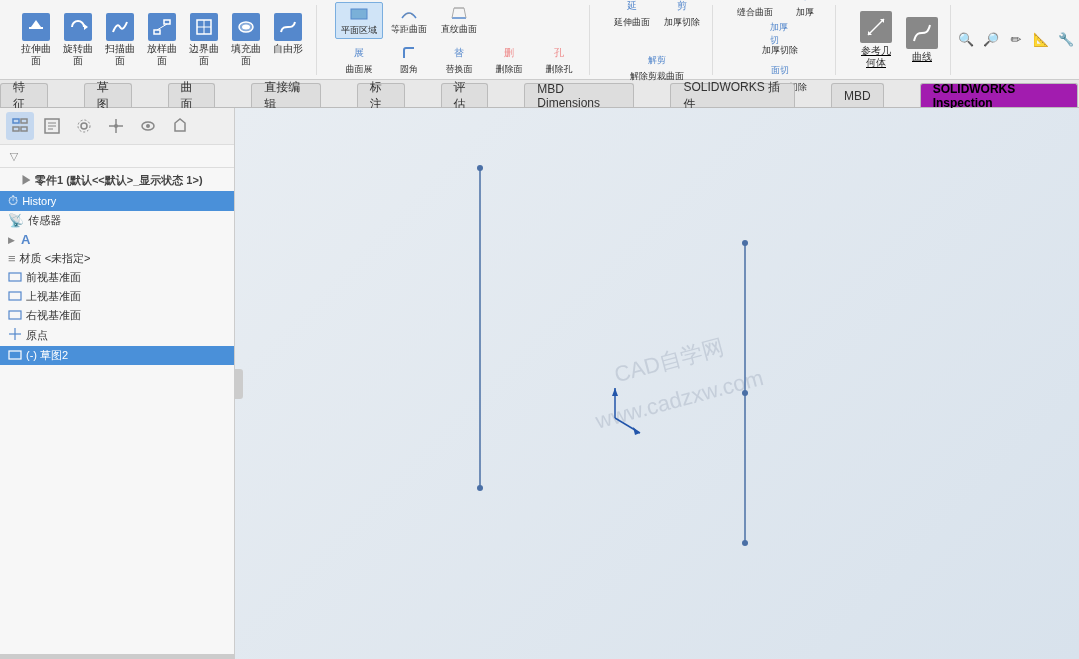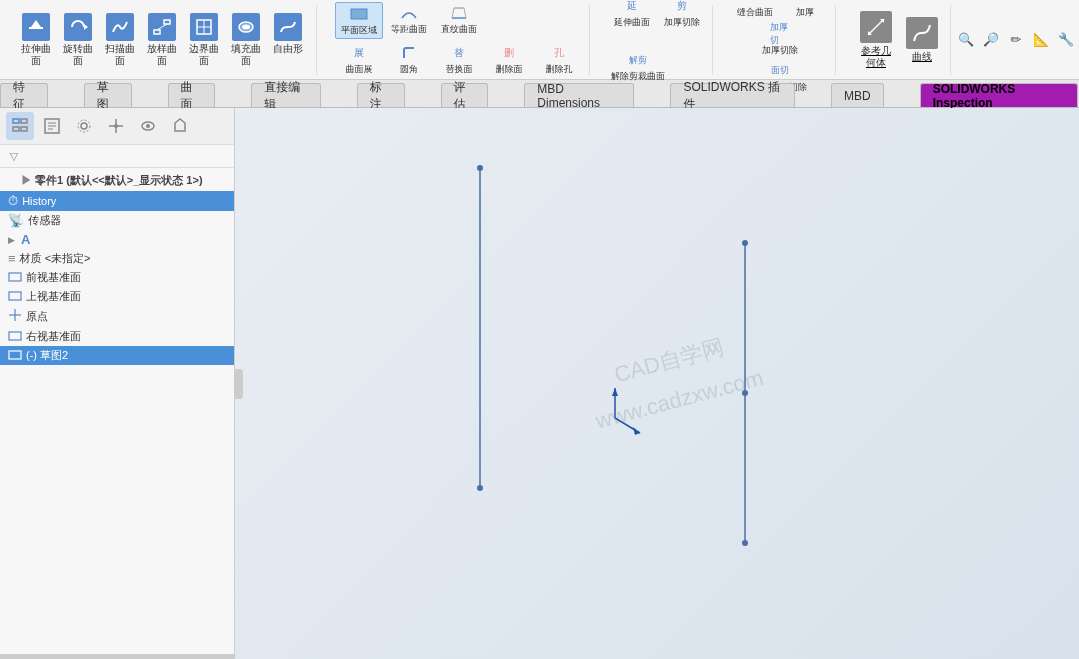--- a/index.html
+++ b/index.html
@@ -343,21 +343,21 @@
     <div class="toolbar-row">
       <div class="toolbar-btn-small">
         <div class="icon-sm" style="font-size:10px; color:#5588cc;">延</div>
         <div class="lbl-sm">延伸曲面</div>
       </div>
       <div class="toolbar-btn-small">
         <div class="icon-sm" style="font-size:10px; color:#5588cc;">剪</div>
         <div class="lbl-sm">加厚切除</div>
       </div>
     </div>
-    <div class="toolbar-row" style="margin-top:18px;">
+    <div class="toolbar-row" style="margin-top:18px;justify-content:center;">
       <div class="toolbar-btn-small">
         <div class="icon-sm" style="font-size:9px; color:#5588cc;">解剪</div>
         <div class="lbl-sm">解除剪裁曲面</div>
       </div>
     </div>
   </div>
 
   <div class="toolbar-divider"></div>
 
   <div class="toolbar-section">
@@ -520,35 +520,35 @@
         <span class="item-icon">
           <svg width="14" height="10" viewBox="0 0 14 10">
               <rect x="1" y="1" width="12" height="8" fill="none" stroke="#5588cc" stroke-width="1.2"></rect>
             </svg>
         </span>
         <span class="item-label">上视基准面</span>
       </div>
 
       <div class="tree-item">
         <span class="item-icon">
+          <svg width="14" height="10" viewBox="0 0 14 10">
+              <rect x="1" y="1" width="12" height="8" fill="none" stroke="#5588cc" stroke-width="1.2"></rect>
+            </svg>
+        </span>
+        <span class="item-label">右视基准面</span>
+      </div>
+
+      <div class="tree-item">
+        <span class="item-icon">
           <svg width="14" height="14" viewBox="0 0 14 14">
               <line x1="7" y1="1" x2="7" y2="13" stroke="#5588cc" stroke-width="1.2"></line>
               <line x1="1" y1="7" x2="13" y2="7" stroke="#5588cc" stroke-width="1.2"></line>
             </svg>
         </span>
         <span class="item-label">原点</span>
-      </div>
-
-      <div class="tree-item">
-        <span class="item-icon">
-          <svg width="14" height="10" viewBox="0 0 14 10">
-              <rect x="1" y="1" width="12" height="8" fill="none" stroke="#5588cc" stroke-width="1.2"></rect>
-            </svg>
-        </span>
-        <span class="item-label">右视基准面</span>
       </div>
 
       <div class="tree-item" style="background:#4a90d9; color:white;">
         <span class="item-icon">
           <svg width="14" height="10" viewBox="0 0 14 10">
               <rect x="1" y="1" width="12" height="8" fill="none" stroke="white" stroke-width="1.2"></rect>
             </svg>
         </span>
         <span class="item-label">(-) 草图2</span>
       </div>

